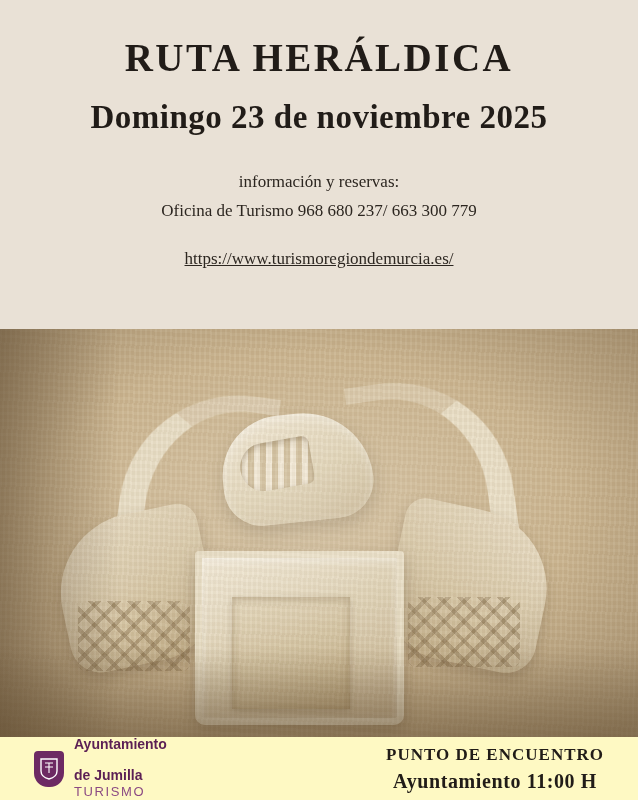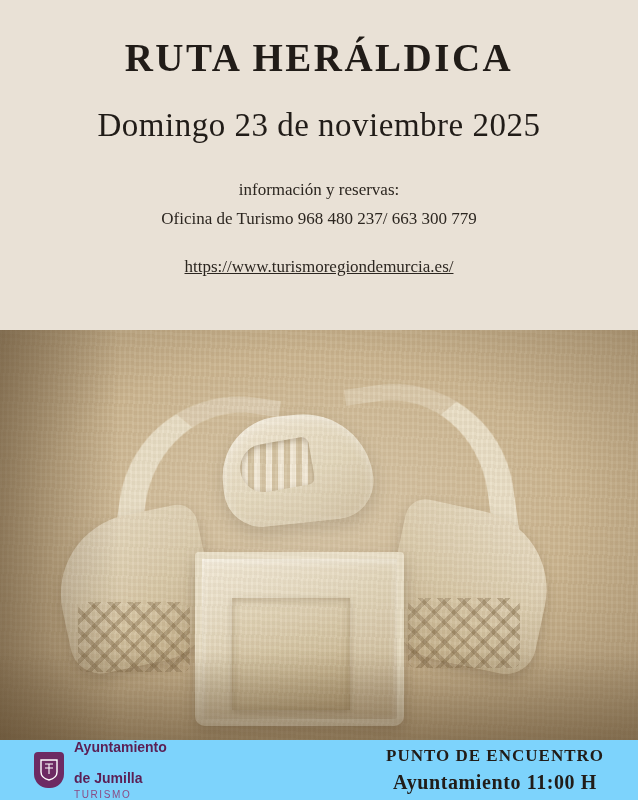--- a/index.html
+++ b/index.html
@@ -35,23 +35,23 @@
     font-size: 39px;
     letter-spacing: 2.5px;
     font-weight: bold;
     color: #211c18;
     line-height: 1.05;
     margin: 0;
   }
   .subtitle {
     font-family: "Liberation Serif", serif;
     font-size: 33px;
-    font-weight: normal;
+    font-weight: bold;
     color: #211c18;
-    margin: 28px 0 0 0;
+    margin: 20px 0 0 0;
     letter-spacing: 0.5px;
   }
   .info-block {
     margin-top: 34px;
     line-height: 1.45;
   }
   .info-line {
     font-family: "Liberation Serif", serif;
     font-size: 17px;
     color: #2c2620;
@@ -192,21 +192,21 @@
   }
   .shadow-left {
     position: absolute;
     left: 0; top: 0; width: 120px; height: 100%;
     background: linear-gradient(to right, rgba(90,70,45,0.5) 0%, rgba(90,70,45,0) 100%);
   }
 
   
   .footer {
     flex: 1;
-    background: #7dd3fc;
+    background: #fef9c3;
     display: flex;
     align-items: center;
     justify-content: space-between;
     padding: 0 34px;
     box-sizing: border-box;
   }
   .brand {
     display: flex;
     align-items: center;
     gap: 10px;
@@ -237,21 +237,21 @@
   }
   .brand-line2 {
     font-family: "Liberation Sans", sans-serif;
     font-size: 14px;
     color: #5b1f54;
     font-weight: bold;
     margin-top: 15px;
   }
   .brand-line3 {
     font-family: "Liberation Sans", sans-serif;
-    font-size: 10px;
+    font-size: 13px;
     color: #8b4a83;
     letter-spacing: 1.6px;
     margin-top: 2px;
   }
   .meeting {
     text-align: center;
   }
   .meeting-title {
     font-family: "Liberation Serif", serif;
     font-size: 17px;
@@ -273,21 +273,21 @@
 <body>
 
 <div class="poster">
 
   <div class="top-block">
     <h1 class="title">RUTA HERÁLDICA</h1>
     <h2 class="subtitle">Domingo 23 de noviembre 2025</h2>
 
     <div class="info-block">
       <p class="info-line">información y reservas:</p>
-      <p class="info-line">Oficina de Turismo 968 480 237/ 663 300 779</p>
+      <p class="info-line">Oficina de Turismo 968 680 237/ 663 300 779</p>
       <a class="info-link">https://www.turismoregiondemurcia.es/</a>
     </div>
   </div>
 
   <div class="photo">
     <div class="relief">
       <div class="wreath-left"></div>
       <div class="wreath-right"></div>
       <div class="helmet"></div>
       <div class="helmet-visor"></div>

